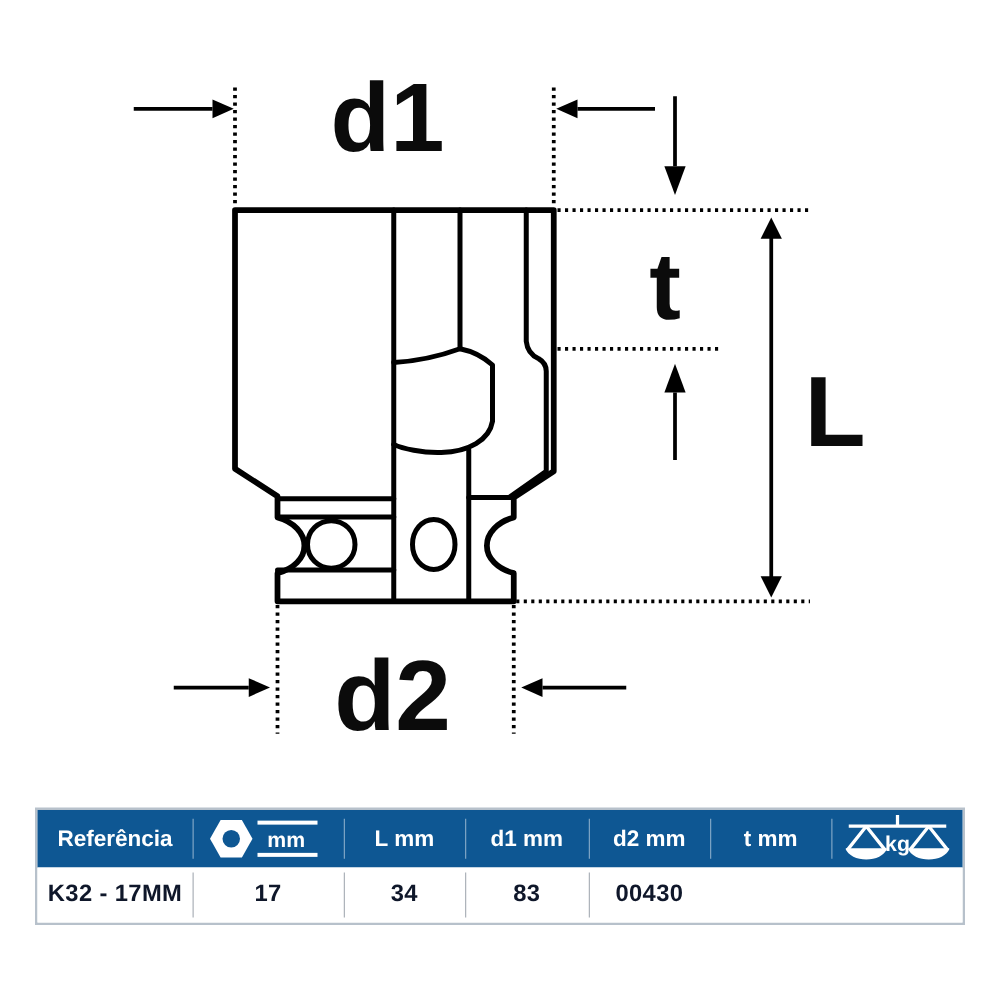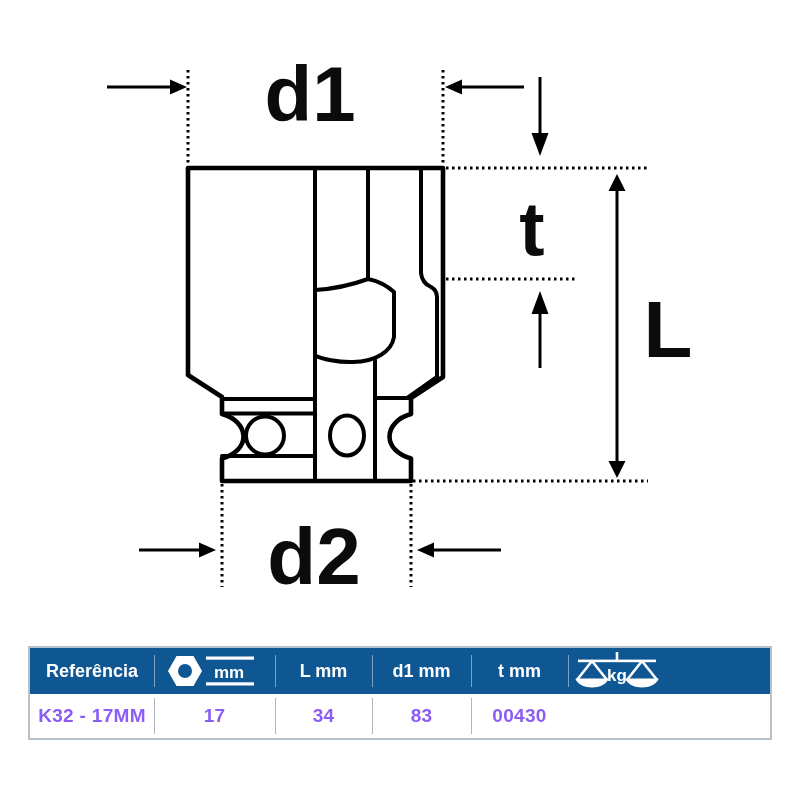--- a/index.html
+++ b/index.html
@@ -28,21 +28,21 @@
   .th:not(:first-child)::before{
     content:"";position:absolute;left:0;top:7px;bottom:7px;width:1px;
     background:rgba(255,255,255,.45);
   }
   .trow{
     display:grid;grid-template-columns:124px 121px 97px 99px 97px 97px 105px;
     height:44px;background:#fff;
   }
   .td{
     position:relative;display:flex;align-items:center;justify-content:center;
-    color:#8b5cf6;font-size:19px;font-weight:700;letter-spacing:.3px;
+    color:#0f172a;font-size:19px;font-weight:700;letter-spacing:.3px;
   }
   .td:not(:first-child)::before{
     content:"";position:absolute;left:0;top:4px;bottom:4px;width:1px;
     background:#aeb4bb;
   }
   .hdr-icon{display:block;}
 </style>
 </head>
 <body>
 
@@ -142,20 +142,23 @@
           <text x="62" y="23.5" text-anchor="middle" font-size="17" font-weight="bold" fill="#fff">mm</text>
         </svg>
       </div>
       <div class="th">
         <span>L mm</span>
       </div>
       <div class="th">
         <span>d1 mm</span>
       </div>
       <div class="th">
+        <span>d2 mm</span>
+      </div>
+      <div class="th">
         <span>t mm</span>
       </div>
       <div class="th">
         <svg class="hdr-icon" width="92" height="40" viewBox="0 0 92 40">
           <rect x="44.7" y="1" width="2.6" height="9" fill="#fff"></rect>
           <rect x="7" y="8.6" width="78" height="2.6" fill="#fff"></rect>
           <path d="M21,10 L5.5,29.5 M21,10 L36.5,29.5" stroke="#fff" stroke-width="2.6" fill="none"></path>
           <path d="M4.5,27.5 C8,39.5 34,39.5 37.5,27.5 Z" fill="#fff"></path>
           <path d="M71,10 L55.5,29.5 M71,10 L86.5,29.5" stroke="#fff" stroke-width="2.6" fill="none"></path>
           <path d="M54.5,27.5 C58,39.5 84,39.5 87.5,27.5 Z" fill="#fff"></path>

